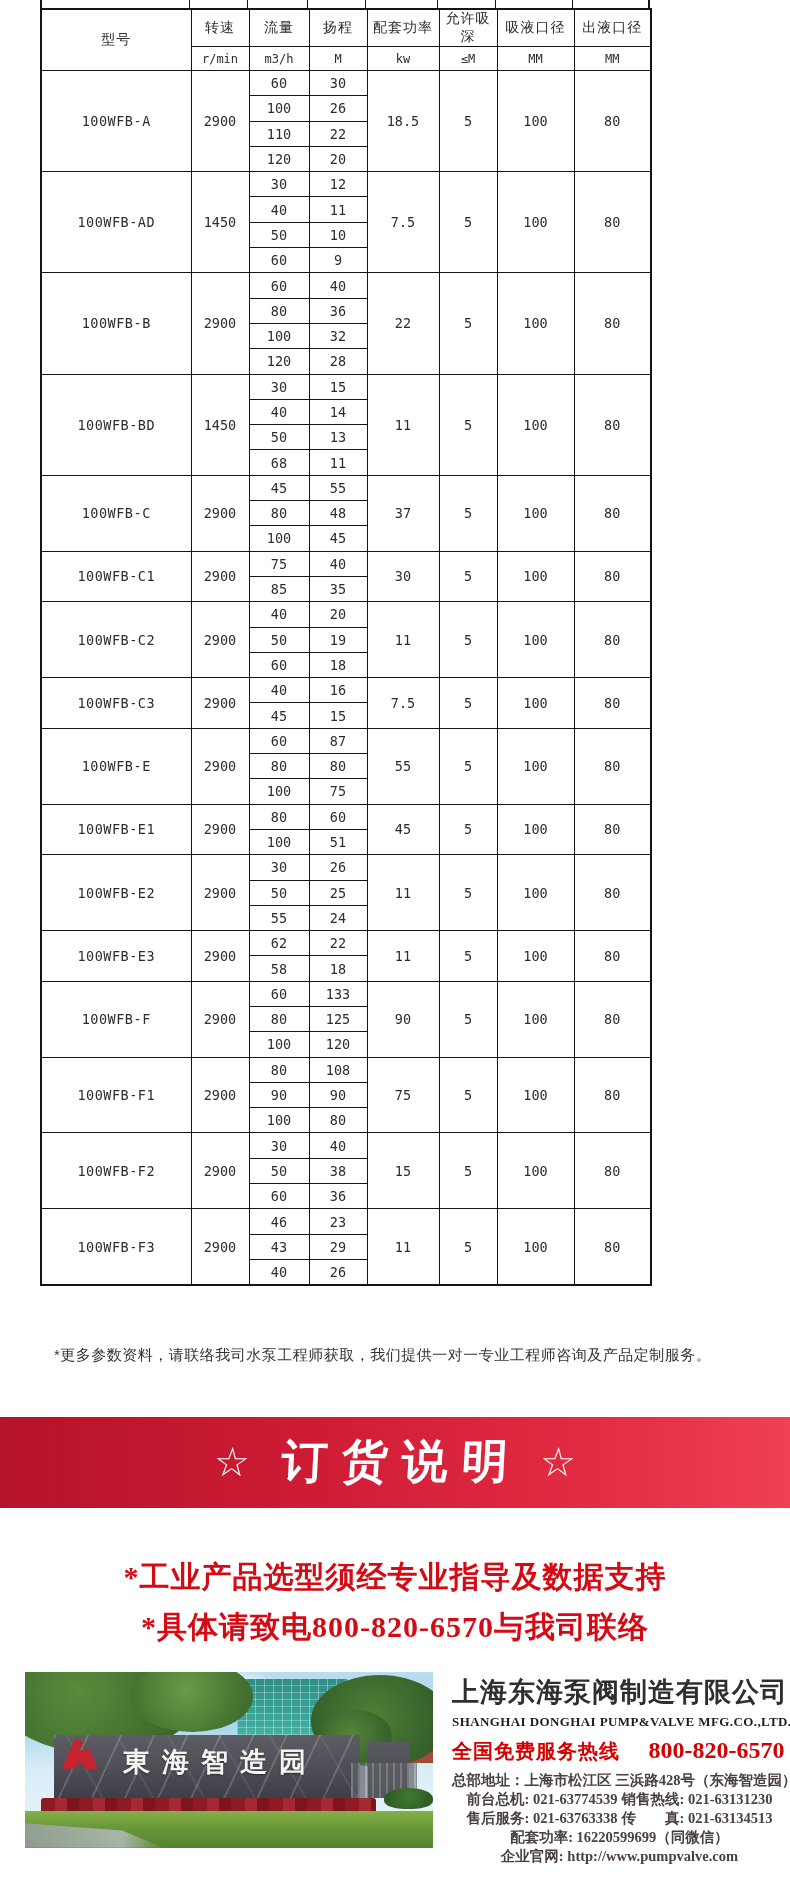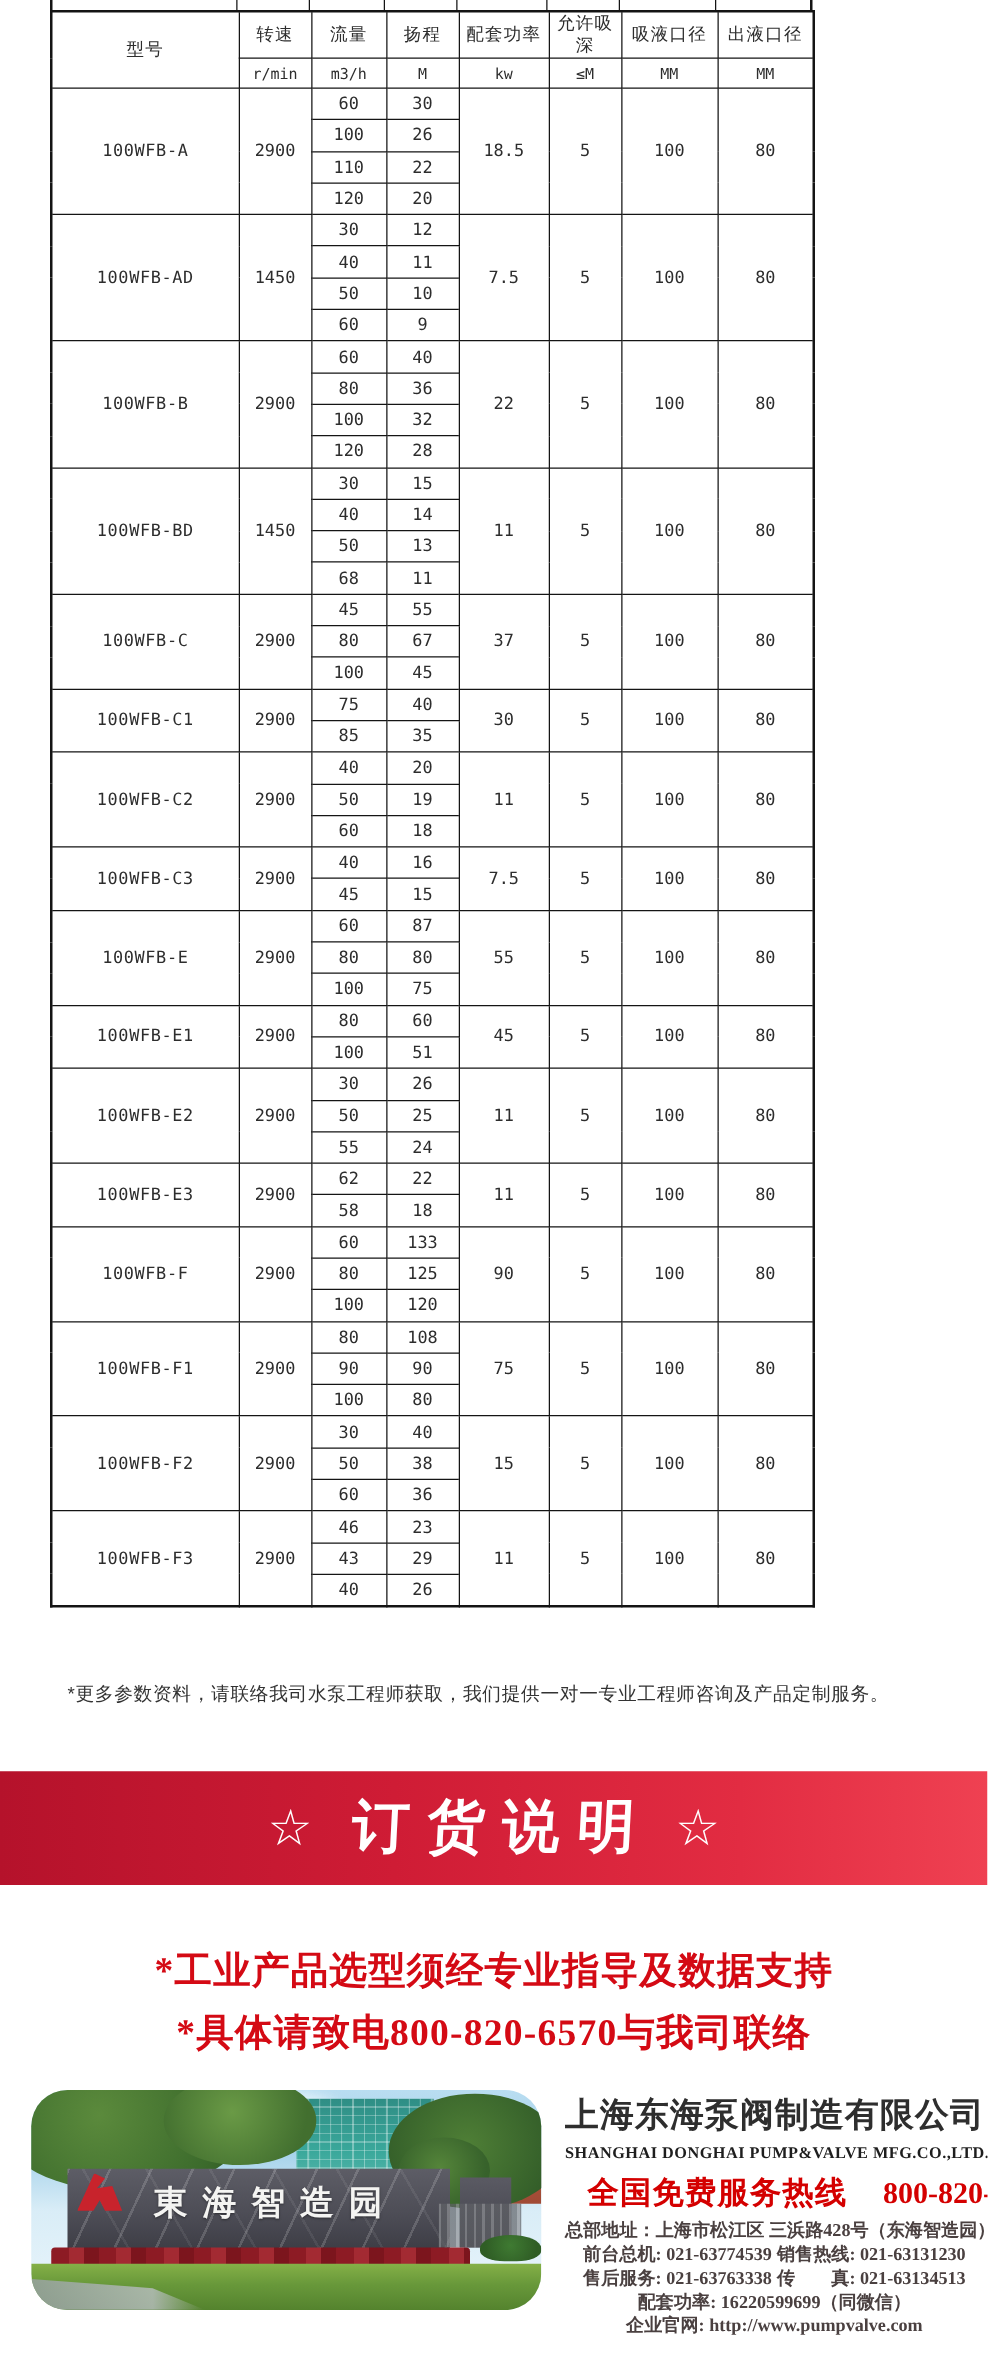--- a/index.html
+++ b/index.html
@@ -39,21 +39,21 @@
   
   .notice { margin-top:44px; text-align:center; }
   .notice-line { font-family:"Liberation Serif",serif; font-weight:bold; color:#d40a14;
                  font-size:30px; line-height:50px; letter-spacing:1px; }
 
   
   .bottom { position:relative; margin-top:20px; height:230px; width:790px; }
 
   
   .photo { position:absolute; left:25px; top:0; width:408px; height:176px; overflow:hidden;
-           background:linear-gradient(180deg,#b9ddf1 0%,#a5d2ea 28%,#d9edf7 55%,#eaf5fb 100%);border-radius:29px; }
+           background:linear-gradient(180deg,#b9ddf1 0%,#a5d2ea 28%,#d9edf7 55%,#eaf5fb 100%); }
   .cloud { position:absolute; background:#f6fbfe; border-radius:50%; filter:blur(6px); opacity:.9; }
   .bld-green { position:absolute; left:52%; top:4%; width:27%; height:40%;
                background:linear-gradient(180deg,#2f8e85 0%,#3aa89b 60%,#57b7ab 100%);
                background-blend-mode:normal; }
   .bld-green:after { content:""; position:absolute; inset:0;
                background:repeating-linear-gradient(90deg,rgba(255,255,255,.35) 0 1px,transparent 1px 9px),
                           repeating-linear-gradient(0deg,rgba(255,255,255,.28) 0 1px,transparent 1px 7px); }
   .bld-red { position:absolute; right:0; top:26%; width:16%; height:26%;
              background:linear-gradient(180deg,#b2593f,#a04a35); }
   .tree { position:absolute; border-radius:50%; }
@@ -83,21 +83,21 @@
   .walk { position:absolute; left:0; bottom:0; width:34%; height:14%;
           background:linear-gradient(90deg,#9aa2a6,#b9bfc2 70%,transparent); opacity:.8;
           clip-path:polygon(0 0,70% 30%,100% 100%,0 100%); }
 
   
   .info { position:absolute; left:452px; top:2px; width:335px; }
   .co-name { font-size:27px; font-weight:bold; color:#2e2e2e; letter-spacing:1px; white-space:nowrap; }
   .co-en { margin-top:4px; font-family:"Liberation Serif",serif; font-weight:bold; font-size:13px;
            color:#1e1e1e; letter-spacing:.4px; white-space:nowrap; }
   .hotline { margin-top:7px; color:#d40000; font-weight:bold; white-space:nowrap; }
-  .hotline .hl-label { font-size:25px; letter-spacing:1px;margin-left:18px; }
+  .hotline .hl-label { font-size:20px; letter-spacing:1px; }
   .hotline .hl-number { font-size:24px; font-family:Liberation Serif, serif; margin-left:24px; }
   .contacts { margin-top:6px;text-align:center; }
   .contact-line { font-family:"Liberation Serif",serif; font-weight:bold; font-size:14.5px;
                   line-height:19px; color:#4a4040; white-space:nowrap; }
   .contact-line .part2 { margin-left:4px; }
 </style>
 </head>
 <body>
 
 <div class="table-area">
@@ -237,21 +237,21 @@
           <td rowspan="3" class="speed-cell">2900</td>
           <td class="flow-cell">45</td>
           <td class="head-cell">55</td>
           <td rowspan="3" class="power-cell">37</td>
           <td rowspan="3" class="suction-cell">5</td>
           <td rowspan="3" class="inlet-cell">100</td>
           <td rowspan="3" class="outlet-cell">80</td>
         </tr>
         <tr>
           <td class="flow-cell">80</td>
-          <td class="head-cell">67</td>
+          <td class="head-cell">48</td>
         </tr>
         <tr>
           <td class="flow-cell">100</td>
           <td class="head-cell">45</td>
         </tr>
         <tr class="block-start">
           <td rowspan="2" class="model-cell">100WFB-C1</td>
           <td rowspan="2" class="speed-cell">2900</td>
           <td class="flow-cell">75</td>
           <td class="head-cell">40</td>

